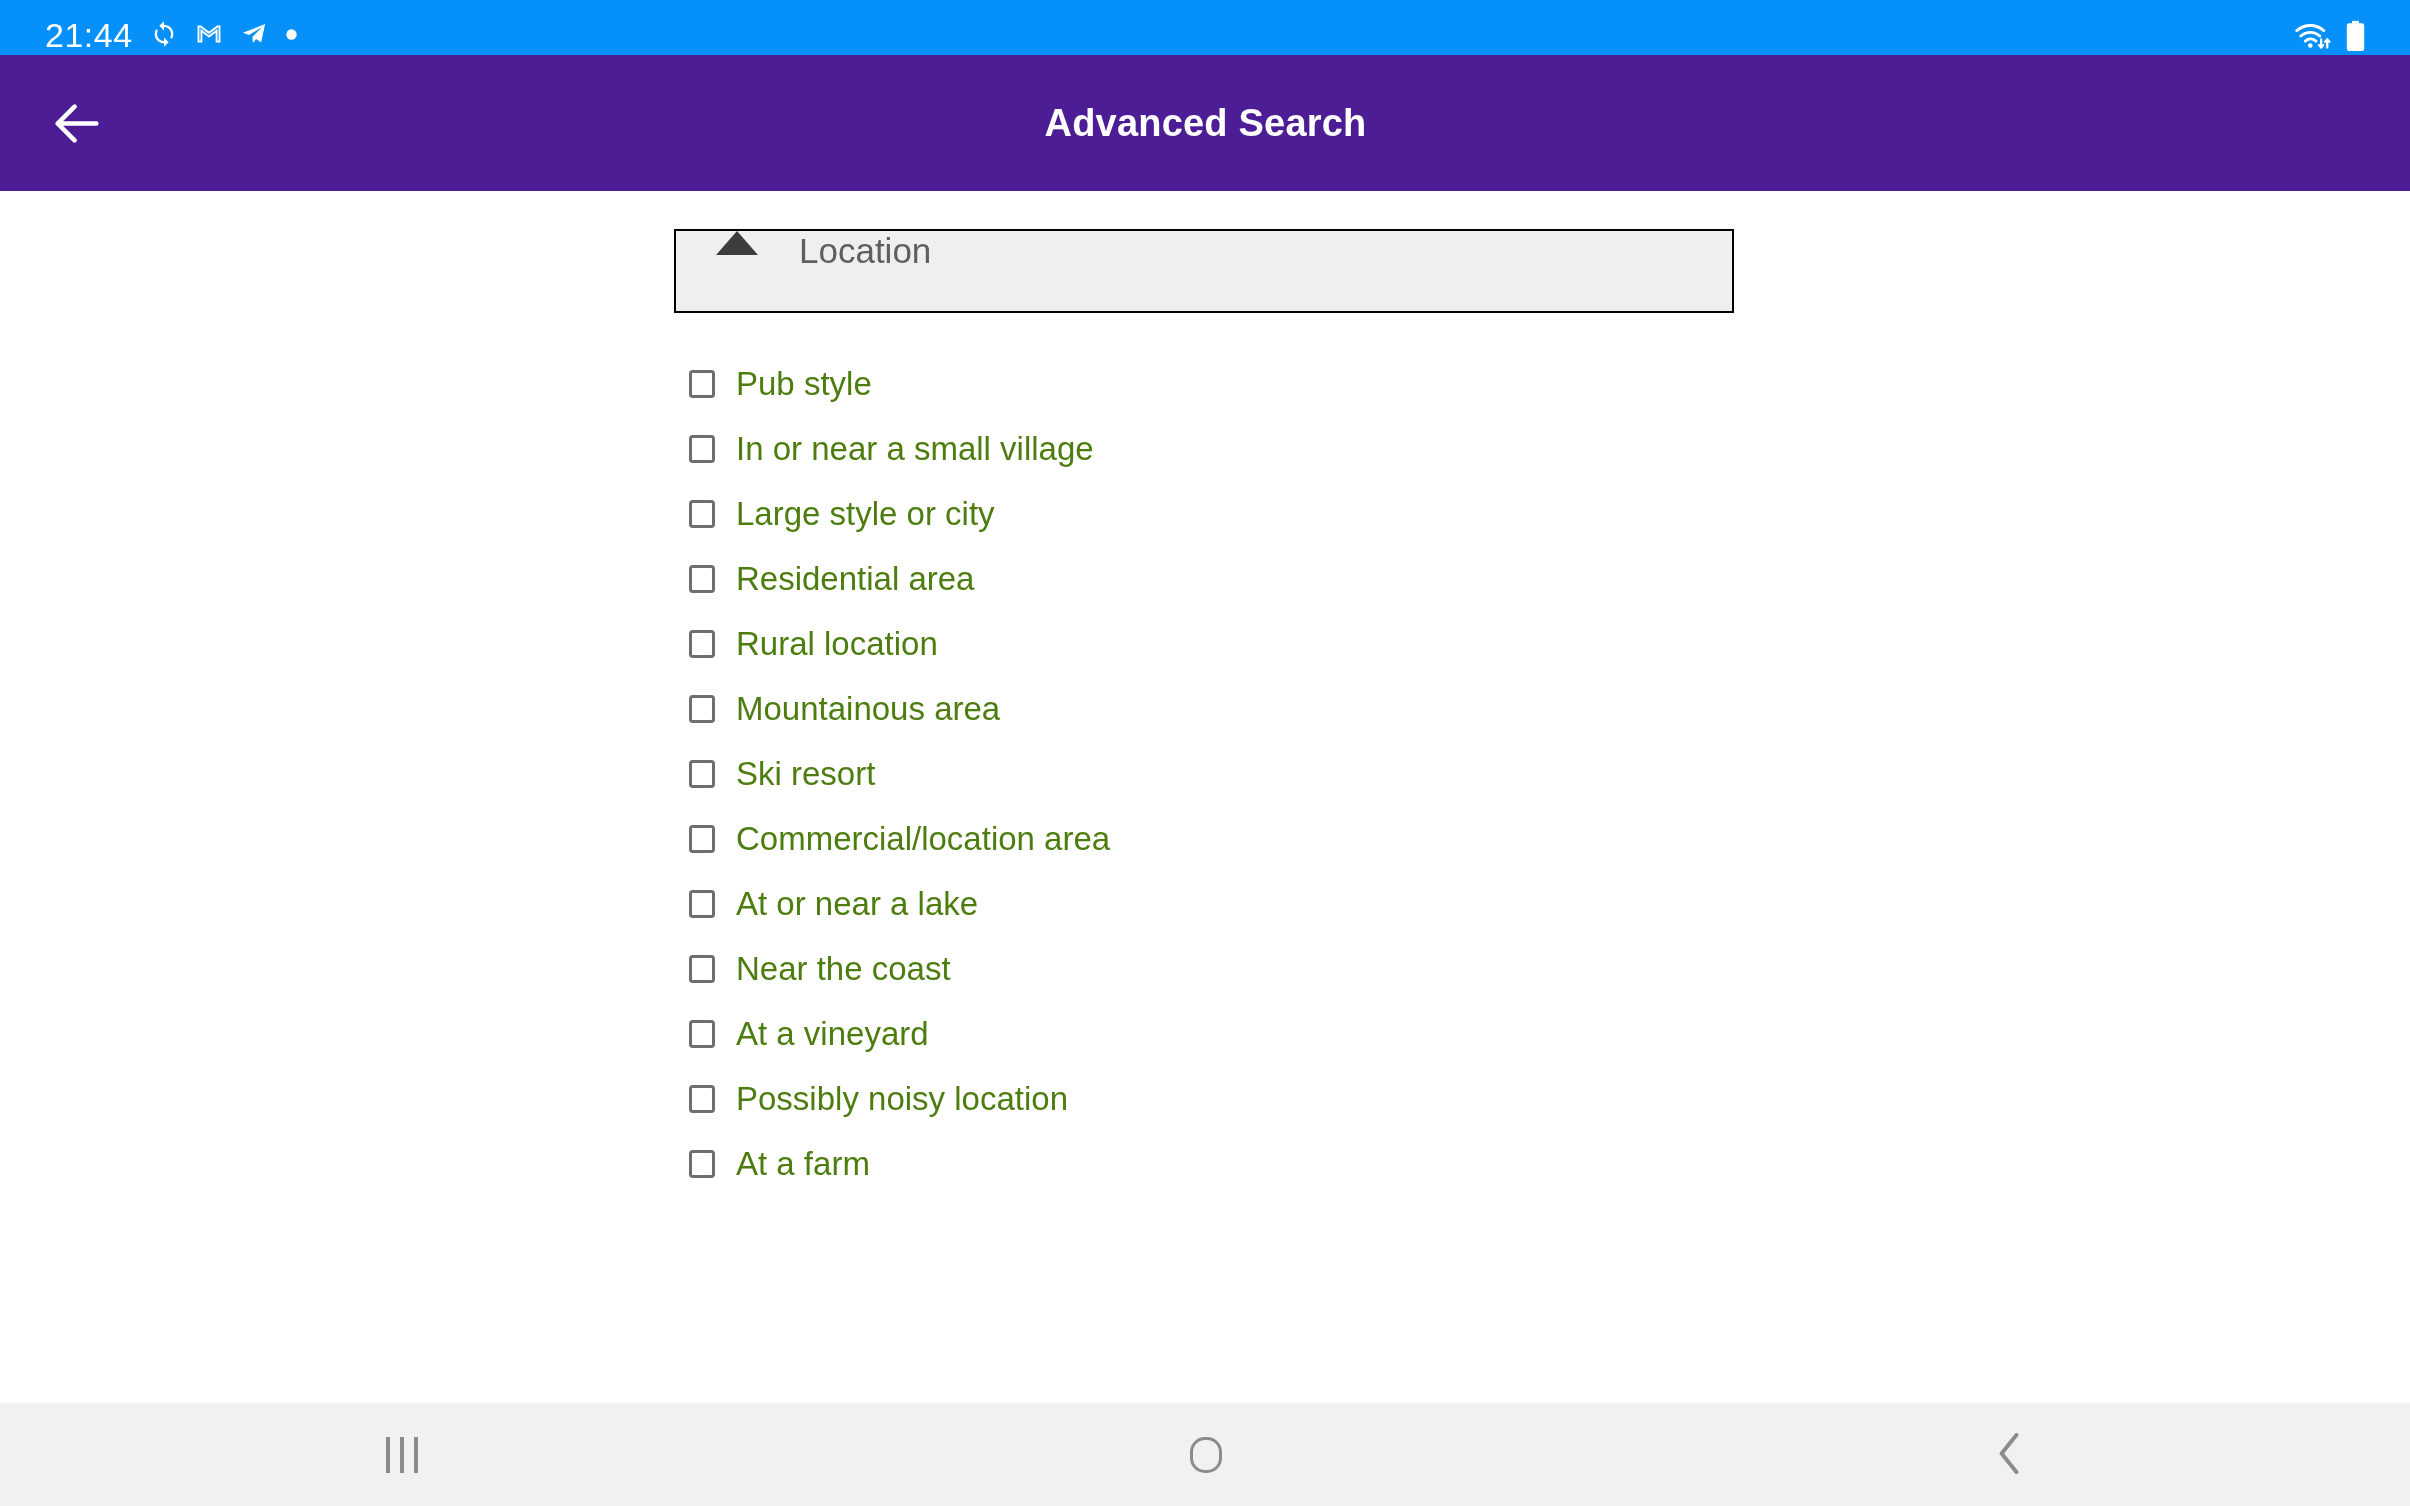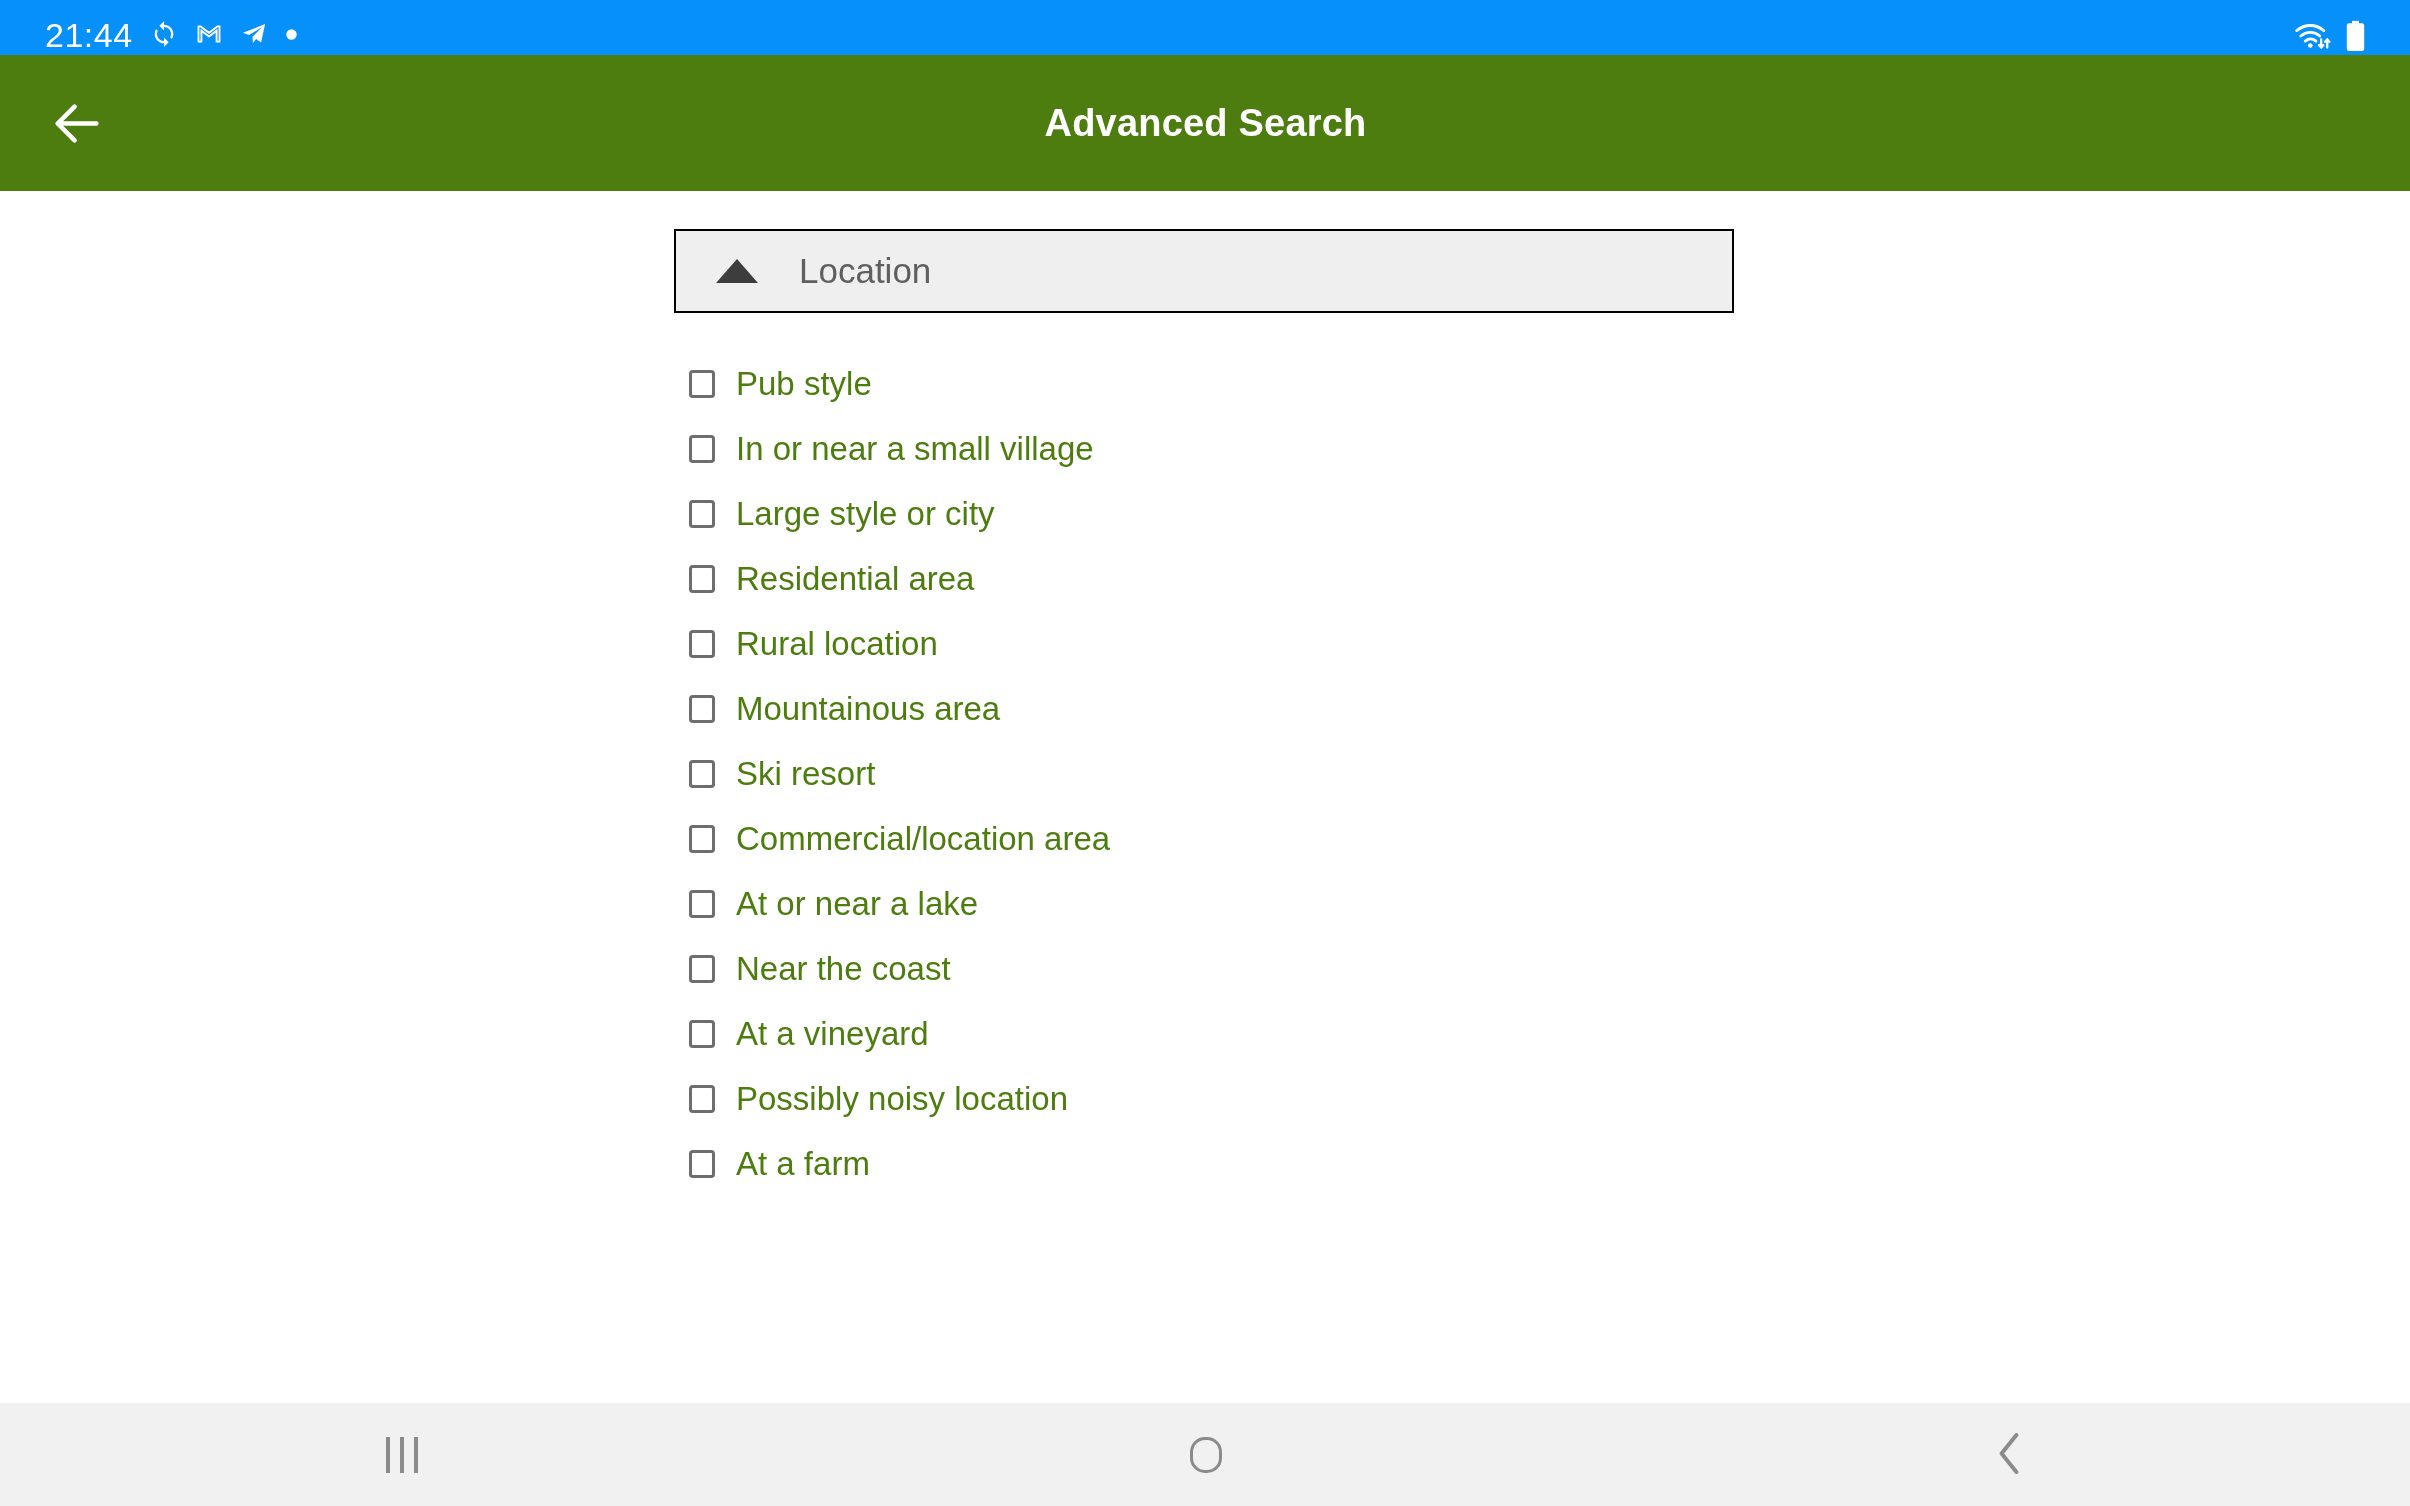--- a/index.html
+++ b/index.html
@@ -47,21 +47,21 @@
     padding-right: 17px;
   }
   .sicon { display: block; }
 
   
   .app-bar {
     position: absolute;
     top: 55px; left: 0;
     width: 2411px;
     height: 137px;
-    background: #4d7c0f;
+    background: #4c1d95;
     display: flex;
     align-items: center;
   }
   .back-btn {
     position: absolute;
     left: 40px;
     top: 50%;
     transform: translateY(-50%);
     width: 73px;
     height: 73px;
@@ -92,21 +92,20 @@
   .section-header {
     position: absolute;
     left: 674px;
     top: 38px;
     width: 1060px;
     height: 84px;
     background: #efefef;
     border: 2.8px solid #000000;
     box-sizing: border-box;
     display: flex;
-    align-items: center;
     cursor: pointer;
   }
   .section-caret {
     width: 0; height: 0;
     margin-left: 40px;
     border-left: 21.7px solid transparent;
     border-right: 21.7px solid transparent;
     border-bottom: 24.5px solid #3d3d3d;
   }
   .section-title {

